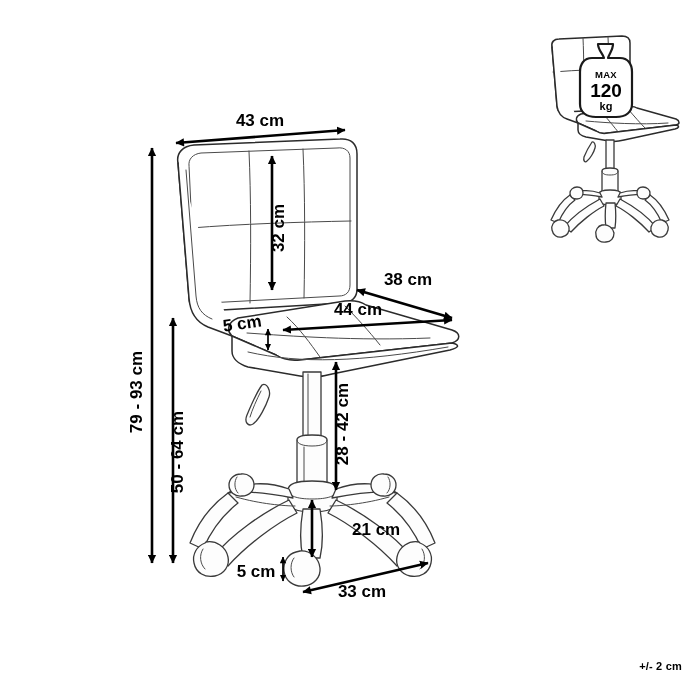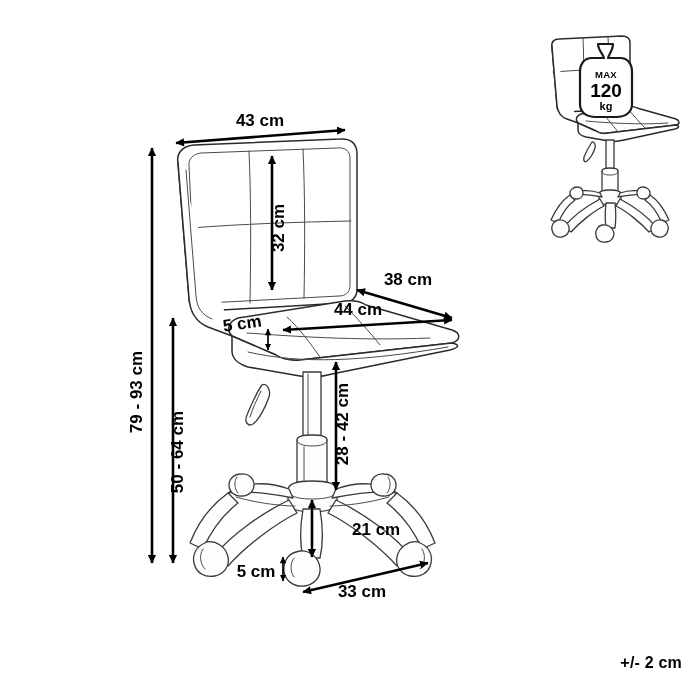--- a/index.html
+++ b/index.html
@@ -69,21 +69,21 @@
     font-weight: bold;
     font-size: 17px;
     fill: #000000;
   }
   .tol-note {
     position: absolute;
     right: 18px;
     bottom: 28px;
     font-family: "Liberation Sans", sans-serif;
     font-weight: bold;
-    font-size: 16px;
+    font-size: 11px;
     color: #000000;
     letter-spacing: .2px;
   }
   .weight-max {
     font-family: "Liberation Sans", sans-serif;
     font-weight: bold;
     font-size: 9.5px;
     fill: #000;
     letter-spacing: .3px;
   }

